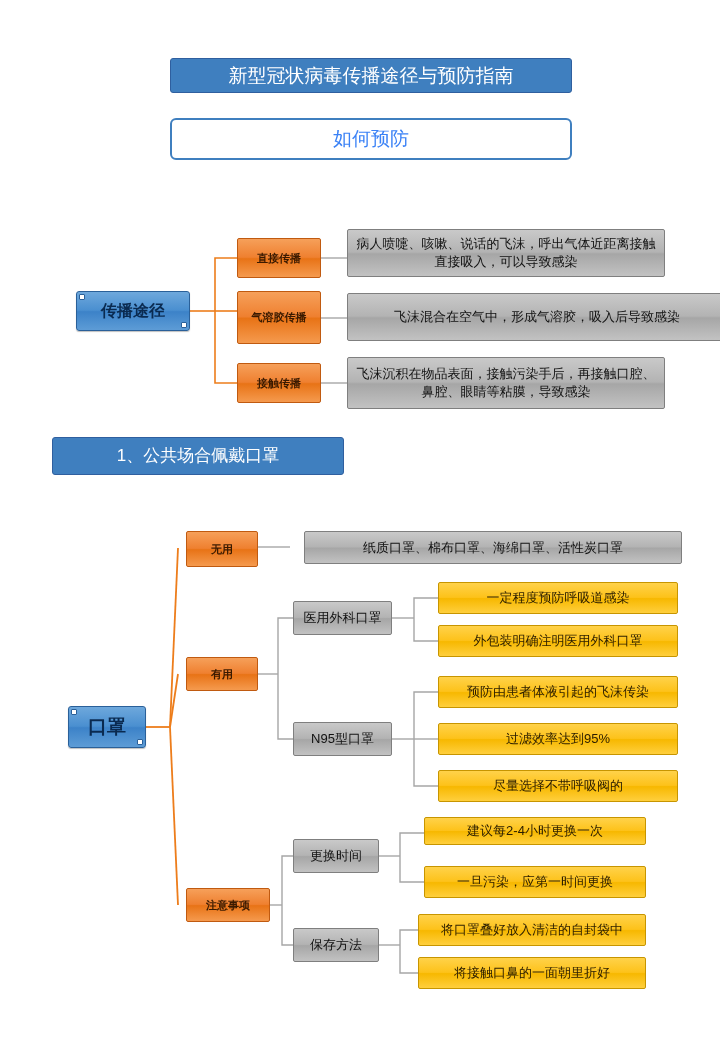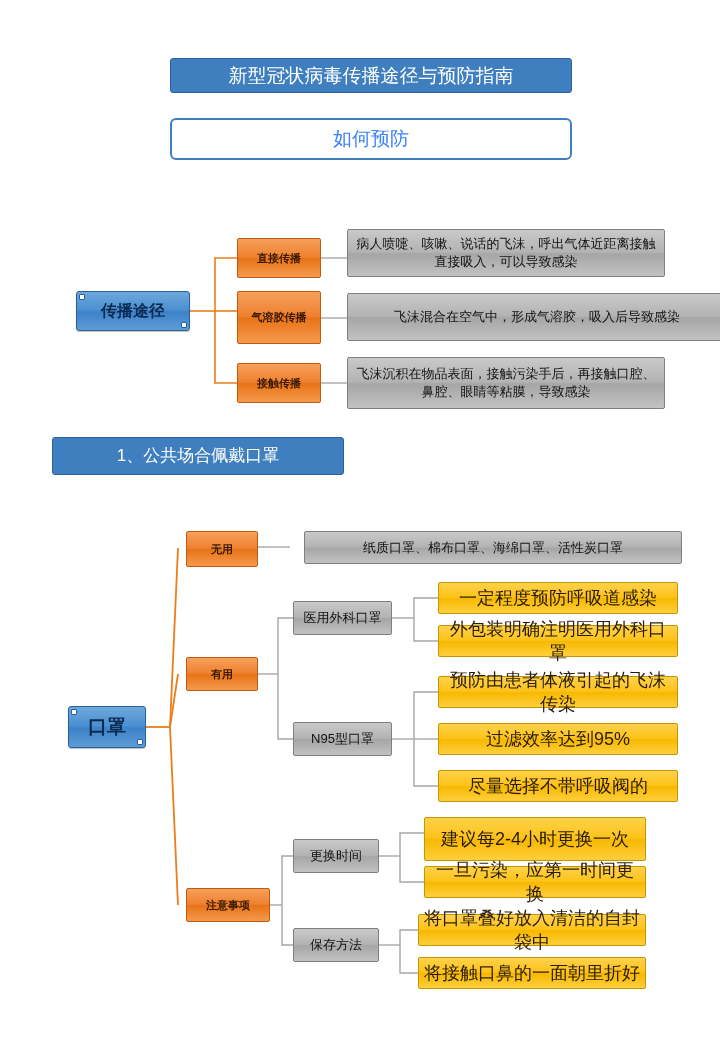--- a/index.html
+++ b/index.html
@@ -93,21 +93,21 @@
     border: 1px solid #7f7f7f;
     color: #111;
     font-size: 13px;
     border-radius: 2px;
   }
   
   .yellow {
     background: linear-gradient(to bottom, #ffd24a 0%, #fdc21a 48%, #f7b800 52%, #ffcf3d 100%);
     border: 1px solid #c79500;
     color: #2a1d00;
-    font-size: 18px;
+    font-size: 13px;
     border-radius: 2px;
   }
   .big { font-size: 19px; }
 </style>
 </head>
 <body>
 
 <svg id="canvas" viewBox="0 0 720 1040">
   <g stroke="#ed7d1b" stroke-width="1.6" fill="none">
 
@@ -237,21 +237,21 @@
   <span>尽量选择不带呼吸阀的</span>
 </div>
 
 <div class="node orange" style="left:186px; top:888px; width:84px; height:34px;">
   <span>注意事项</span>
 </div>
 
 <div class="node gray" style="left:293px; top:839px; width:86px; height:34px;">
   <span>更换时间</span>
 </div>
-<div class="node yellow" style="left:424px; top:817px; width:222px; height:44px;">
+<div class="node yellow" style="left:424px; top:817px; width:222px; height:28px;">
   <span>建议每2-4小时更换一次</span>
 </div>
 <div class="node yellow" style="left:424px; top:866px; width:222px; height:32px;">
   <span>一旦污染，应第一时间更换</span>
 </div>
 
 <div class="node gray" style="left:293px; top:928px; width:86px; height:34px;">
   <span>保存方法</span>
 </div>
 <div class="node yellow" style="left:418px; top:914px; width:228px; height:32px;">

